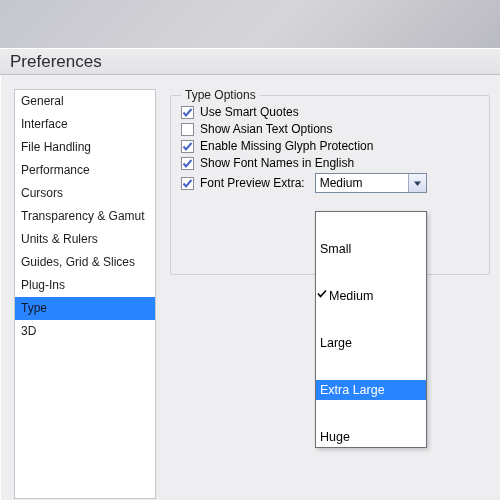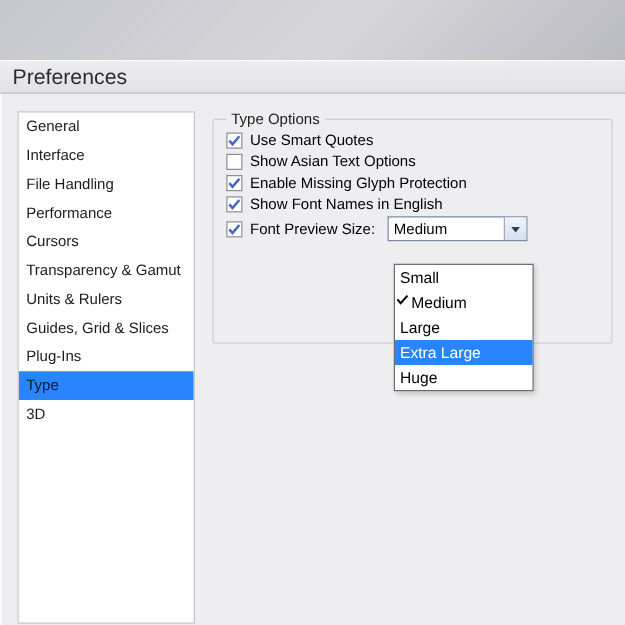--- a/index.html
+++ b/index.html
@@ -128,20 +128,21 @@
     background: #ffffff;
     border: 1px solid #6d6d74;
     box-shadow: 2px 2px 4px rgba(0,0,0,0.18);
   }
   .dropdown-item {
     padding: 2px 4px;
     font-size: 12.5px;
     line-height: 16px;
     color: #000;
     position: relative;
+    margin-top: 27px;
   }
   .dropdown-item.highlight {
     background: #2984ff;
     color: #ffffff;
   }
   .dropdown-item .currentmark {
     position: absolute;
     left: 1px;
     top: 3px;
     width: 10px; height: 10px;
@@ -208,21 +209,21 @@
         </span>
         <span>Show Font Names in English</span>
       </div>
 
       <div class="checkrow">
         <span class="checkbox">
           <svg width="11" height="11" viewBox="0 0 11 11">
               <polyline points="1.5,5.5 4,8.5 9.5,2" fill="none" stroke="#4666c6" stroke-width="2"></polyline>
             </svg>
         </span>
-        <span>Font Preview Size:</span>
+        <span>Font Preview Extra:</span>
 
         <span class="combo">
           <span class="combo-text">Medium</span>
           <span class="combo-btn">
             <svg width="9" height="9" viewBox="0 0 9 9">
                 <polygon points="1,2.5 8,2.5 4.5,7" fill="#2b3d5e"></polygon>
               </svg>
           </span>
         </span>
       </div>

